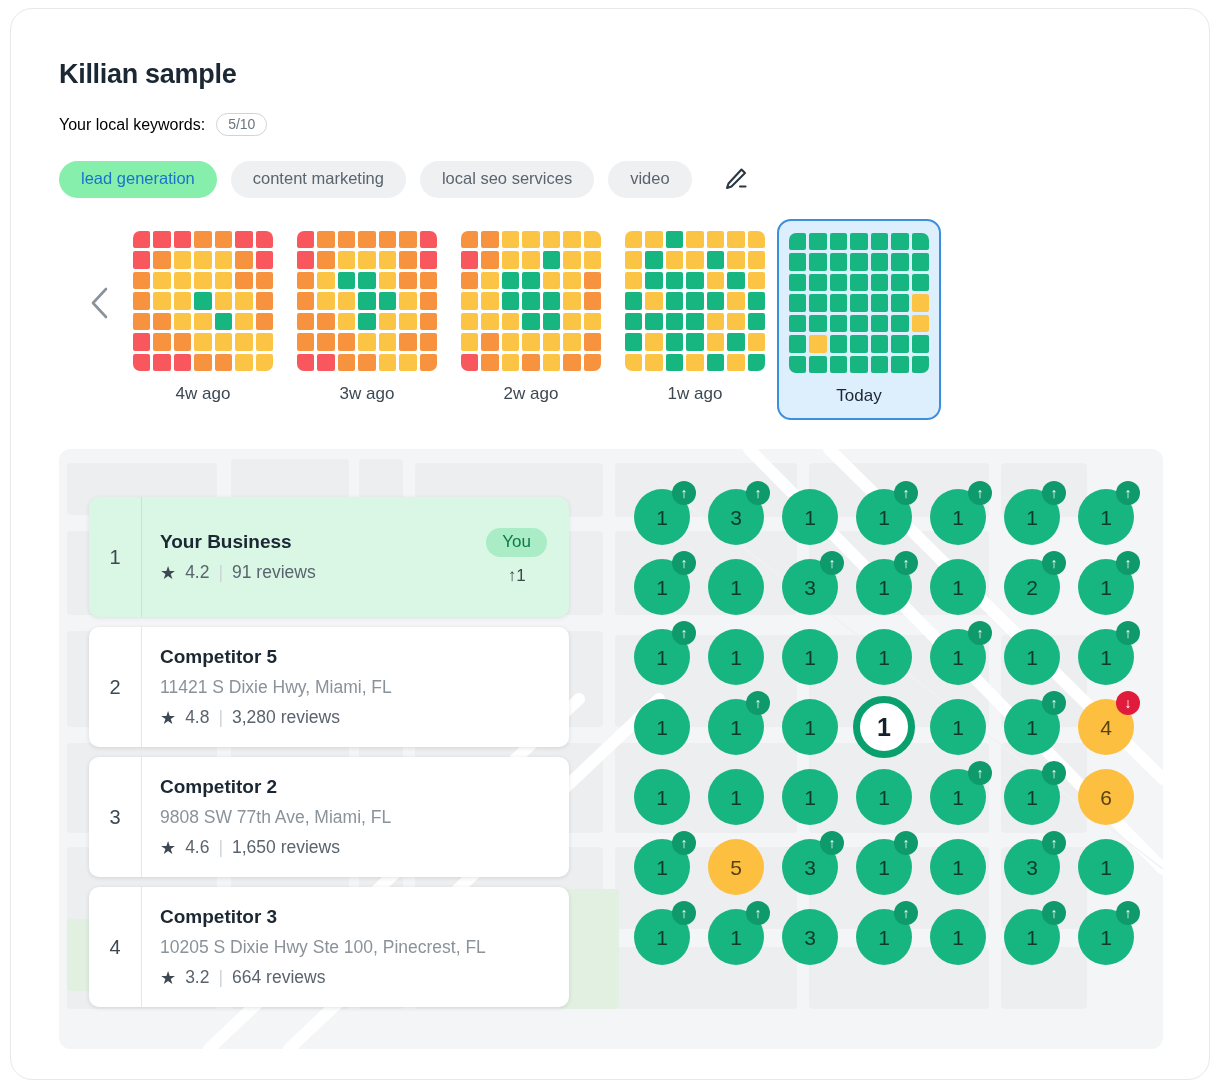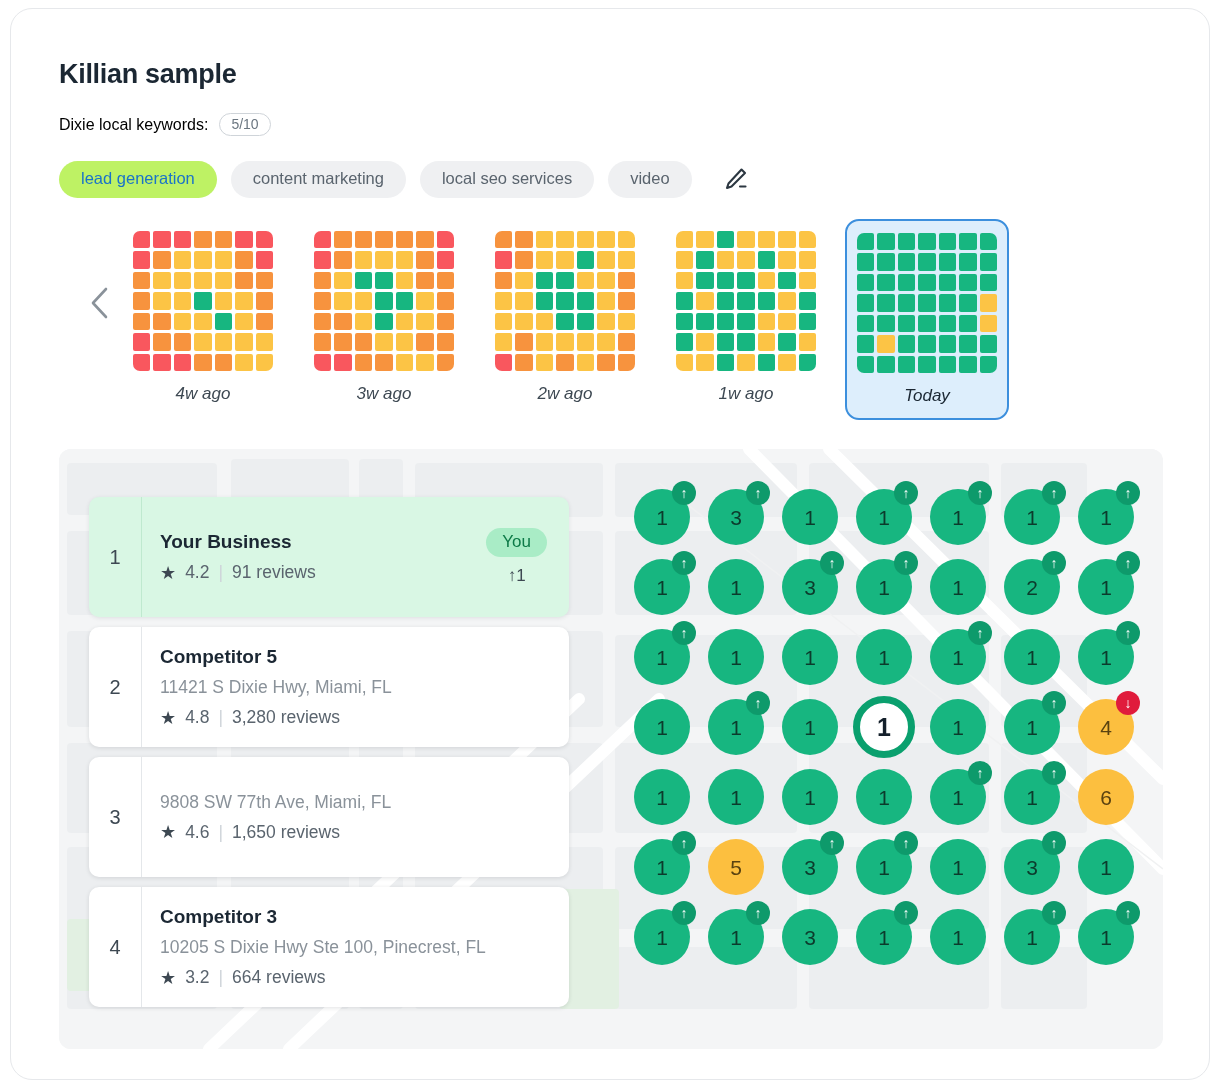--- a/index.html
+++ b/index.html
@@ -65,21 +65,21 @@
   .pill {
     font-size: 16.5px;
     color: #5a646e;
     background: #eff0f2;
     border-radius: 999px;
     padding: 9px 22px 11px;
     line-height: 1;
     white-space: nowrap;
   }
   .pill.active {
-    background: #bef264;
+    background: #86efac;
     color: #1a73c9;
   }
   .edit-icon {
     margin-left: 14px;
     display: flex;
     align-items: center;
     color: #2c3741;
   }
 
   
@@ -99,22 +99,21 @@
     display: flex;
     align-items: center;
     justify-content: center;
     color: #8a929a;
   }
   .tl-items {
     position: absolute;
     left: 62px;
     top: 0;
     display: flex;
-    gap: 17px;
-    font-style: italic;
+    gap: 0;
   }
   .tl-item {
     width: 164px;
     padding: 10px 8px 6px;
     border-radius: 12px;
     border: 2px solid transparent;
     box-sizing: border-box;
     display: flex;
     flex-direction: column;
     align-items: center;
@@ -304,21 +303,21 @@
 </style>
 </head>
 <body>
 
 <div id="page">
   <div class="card-shell">
 
     <div class="page-title">Killian sample</div>
 
     <div class="kw-row">
-      <span>Dixie local keywords:</span>
+      <span>Your local keywords:</span>
       <span class="kw-count">5/10</span>
     </div>
 
     <div class="pill-row" id="pill-row">
         <div class="pill active">lead generation</div>
         <div class="pill">content marketing</div>
         <div class="pill">local seo services</div>
         <div class="pill">video</div>
         <div class="edit-icon">
           <svg width="30" height="30" viewBox="0 0 30 30">
@@ -703,20 +702,21 @@
                 <span>4.8</span>
                 <span class="vbar">|</span>
                 <span>3,280 reviews</span>
               </div>
             </div>
           </div>
           <div class="rank-card">
             <div class="rank-num">3</div>
             <div class="rank-sep"></div>
             <div class="rank-body">
+              <div class="rank-name">Competitor 2</div>
               <div class="rank-addr">9808 SW 77th Ave, Miami, FL</div>
               <div class="rank-meta">
                 <span class="star">★</span>
                 <span>4.6</span>
                 <span class="vbar">|</span>
                 <span>1,650 reviews</span>
               </div>
             </div>
           </div>
           <div class="rank-card">

